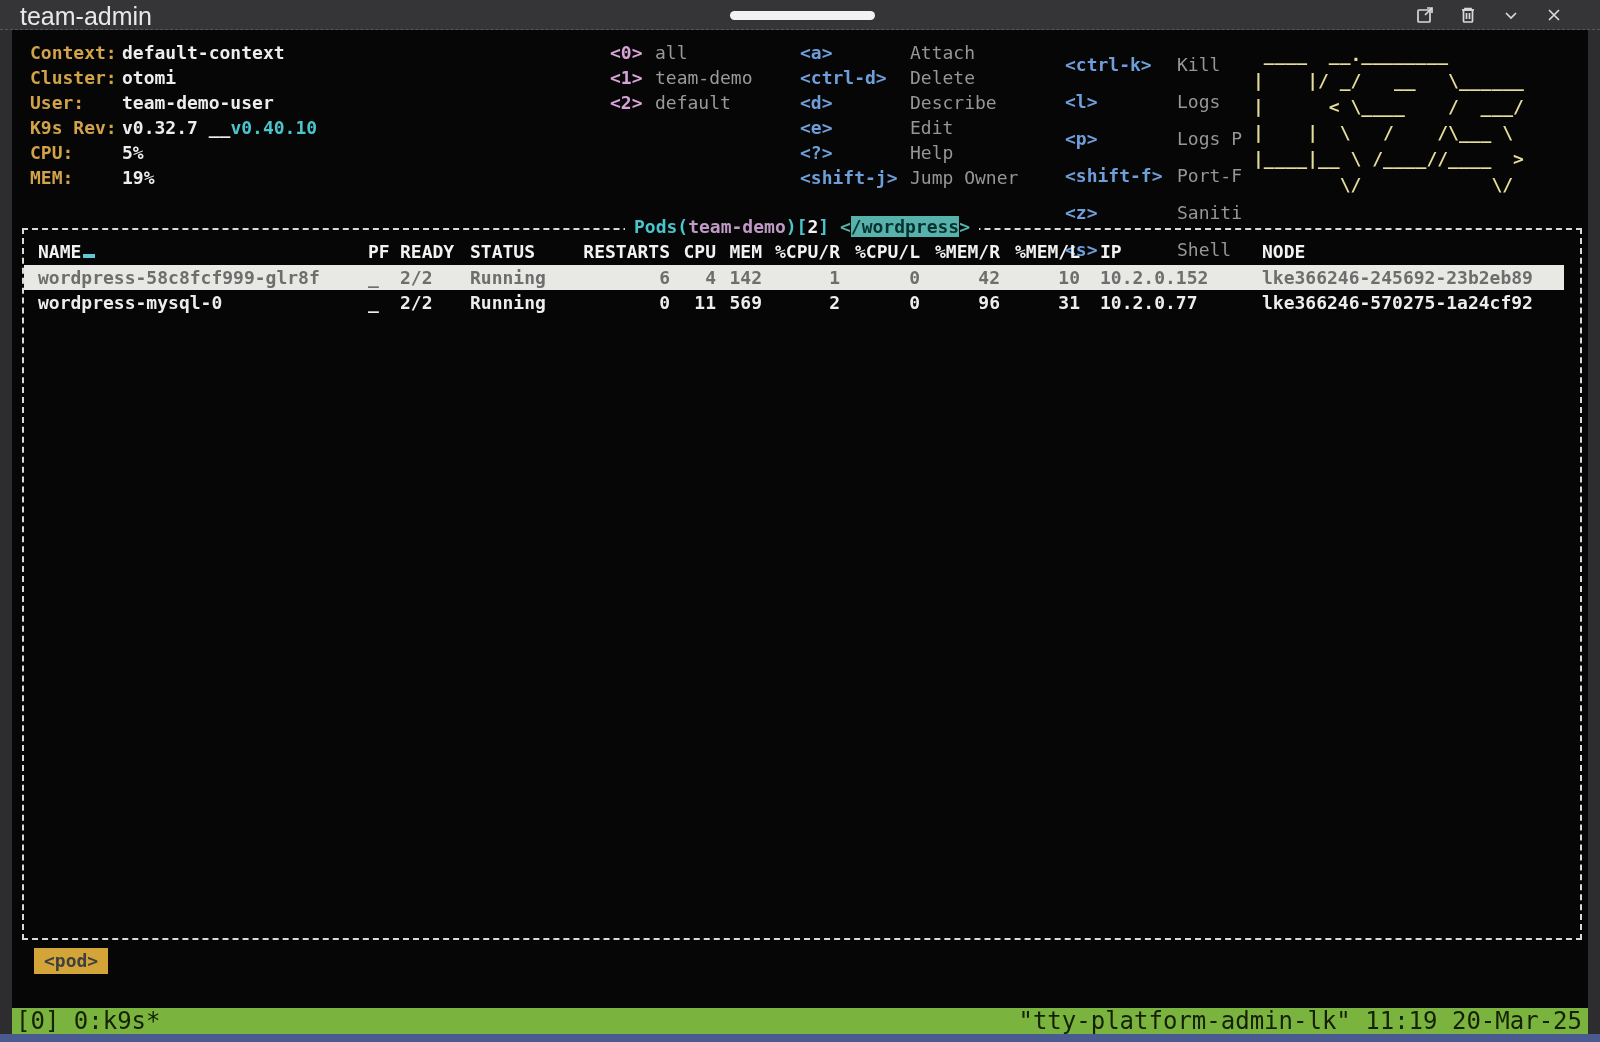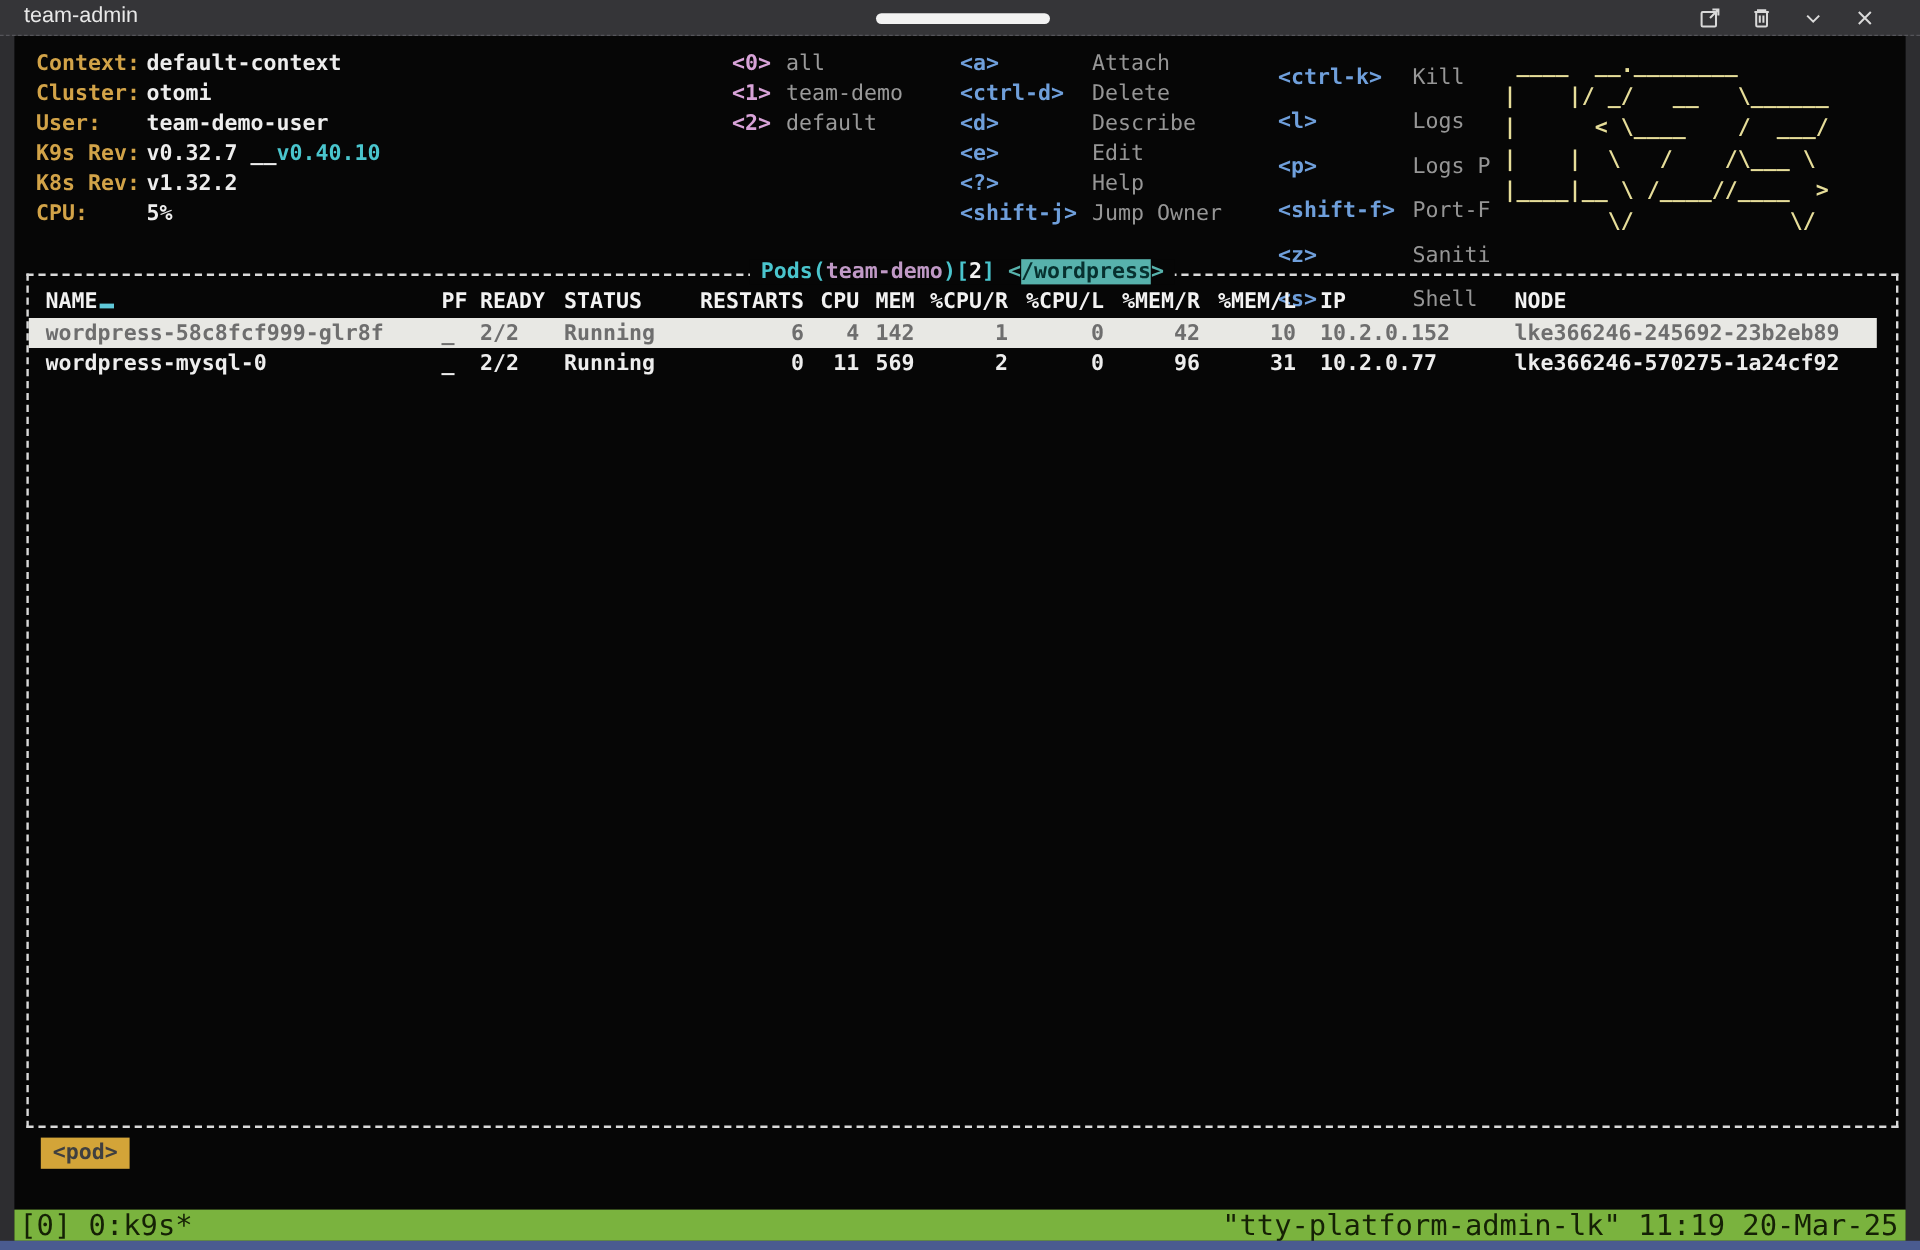--- a/index.html
+++ b/index.html
@@ -4,21 +4,21 @@
 <style>
   * { margin:0; padding:0; box-sizing:border-box; }
   html,body { width:1600px; height:1042px; overflow:hidden; background:#1e1e22; }
   .screen { position:relative; width:1600px; height:1042px; background:#2d2d30;
             font-family:"DejaVu Sans Mono", monospace; }
 
   
   .titlebar { position:absolute; top:0; left:0; width:1600px; height:30px;
               background:#353538; border-bottom:1px dashed #55555a; }
   .win-title { position:absolute; left:20px; top:2px; font-family:"Liberation Sans", sans-serif;
-               font-size:18px; color:#e8e8e8; }
+               font-size:25px; color:#e8e8e8; }
   .drag-pill { position:absolute; left:730px; top:11px; width:145px; height:9px;
                background:#f2f2f2; border-radius:5px; }
   .win-controls { position:absolute; right:36px; top:5px; display:flex; gap:23px; }
   .win-controls .wicon { width:20px; height:20px; cursor:pointer; }
   .wicon svg { width:20px; height:20px; stroke:#d9d9d9; fill:none; stroke-width:1.7; }
 
   
   .terminal { position:absolute; left:12px; right:12px; top:30px; bottom:8px;
               background:#060606; color:#ededed; font-size:18px; }
 
@@ -119,22 +119,22 @@
     </div>
   </div>
 
   <div class="terminal">
 
     <div class="info-col">
       <div class="info-row"><span class="lbl">Context:</span><span class="val">default-context</span></div>
       <div class="info-row"><span class="lbl">Cluster:</span><span class="val">otomi</span></div>
       <div class="info-row"><span class="lbl">User:</span><span class="val">team-demo-user</span></div>
       <div class="info-row"><span class="lbl">K9s Rev:</span><span class="val">v0.32.7 __</span><span class="extra">v0.40.10</span></div>
-      <div class="info-row"><span class="lbl">K8s Rev:</span><span class="val">v1.32.2</span></div>
       <div class="info-row"><span class="lbl">CPU:</span><span class="val">5%</span></div>
+      <div class="info-row"><span class="lbl">MEM:</span><span class="val">19%</span></div>
     </div>
 
     <div class="ns-col">
       <div class="ns-row"><span class="key">&lt;0&gt;</span><span class="lblv">all</span></div>
       <div class="ns-row"><span class="key">&lt;1&gt;</span><span class="lblv">team-demo</span></div>
       <div class="ns-row"><span class="key">&lt;2&gt;</span><span class="lblv">default</span></div>
     </div>
 
     <div class="menu-col menu1">
       <div class="menu-row"><span class="key">&lt;a&gt;</span><span class="lblv">Attach</span></div>

